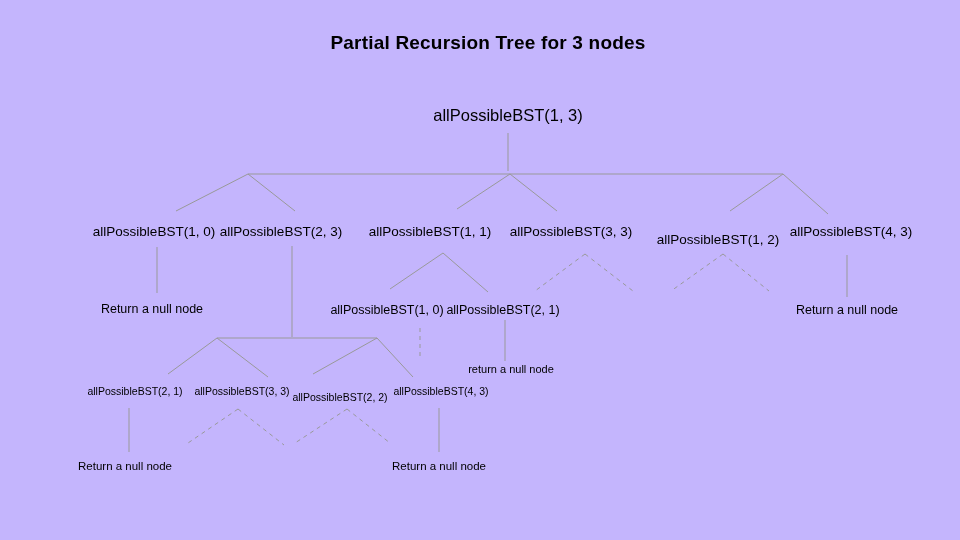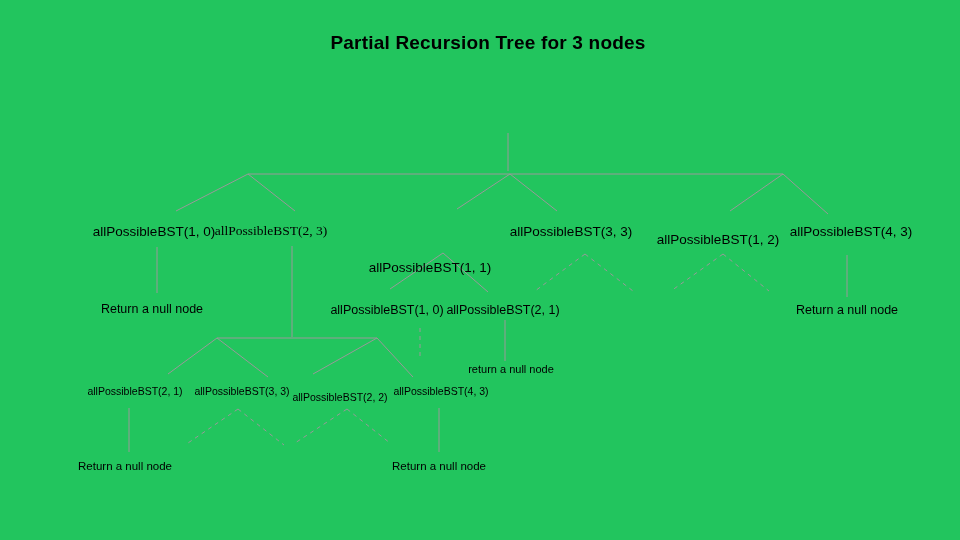--- a/index.html
+++ b/index.html
@@ -11,21 +11,21 @@
     width: 960px;
     height: 540px;
     overflow: hidden;
     font-family: "Liberation Sans", sans-serif;
     color: #000000;
   }
   .canvas {
     position: relative;
     width: 960px;
     height: 540px;
-    background: #22c55e;
+    background: #c4b5fd;
   }
   .edges-layer {
     position: absolute;
     left: 0;
     top: 0;
     width: 960px;
     height: 540px;
   }
   .node {
     position: absolute;
@@ -82,24 +82,25 @@
     <line class="solid" x1="129" y1="408" x2="129" y2="452"></line>
     <line class="dashed" x1="238" y1="409" x2="188" y2="443"></line>
     <line class="dashed" x1="238" y1="409" x2="284" y2="445"></line>
     <line class="dashed" x1="347" y1="409" x2="295" y2="443"></line>
     <line class="dashed" x1="347" y1="409" x2="390" y2="443"></line>
     <line class="solid" x1="439" y1="408" x2="439" y2="452"></line>
   </svg>
 
   <div class="node f-title" style="left:488px; top:43px;">Partial Recursion Tree for 3 nodes</div>
 
+  <div class="node f-root" style="left:508px; top:115px;">allPossibleBST(1, 3)</div>
 
   <div class="node f-l1" style="left:154px; top:231px;">allPossibleBST(1, 0)</div>
-  <div class="node f-l1" style="left:271px; top:231px;font-family:Liberation Serif, serif;">allPossibleBST(2, 3)</div>
-  <div class="node f-l1" style="left:430px; top:231px;margin-top:36px;">allPossibleBST(1, 1)</div>
+  <div class="node f-l1" style="left:281px; top:231px;">allPossibleBST(2, 3)</div>
+  <div class="node f-l1" style="left:430px; top:231px;">allPossibleBST(1, 1)</div>
   <div class="node f-l1" style="left:571px; top:231px;">allPossibleBST(3, 3)</div>
   <div class="node f-l1" style="left:718px; top:239px;">allPossibleBST(1, 2)</div>
   <div class="node f-l1" style="left:851px; top:231px;">allPossibleBST(4, 3)</div>
 
   <div class="node f-ret" style="left:152px; top:309px;">Return a null node</div>
   <div class="node f-l2" style="left:387px; top:310px;">allPossibleBST(1, 0)</div>
   <div class="node f-l2" style="left:503px; top:310px;">allPossibleBST(2, 1)</div>
   <div class="node f-ret" style="left:847px; top:310px;">Return a null node</div>
 
   <div class="node f-ret-xs" style="left:511px; top:369px;">return a null node</div>

